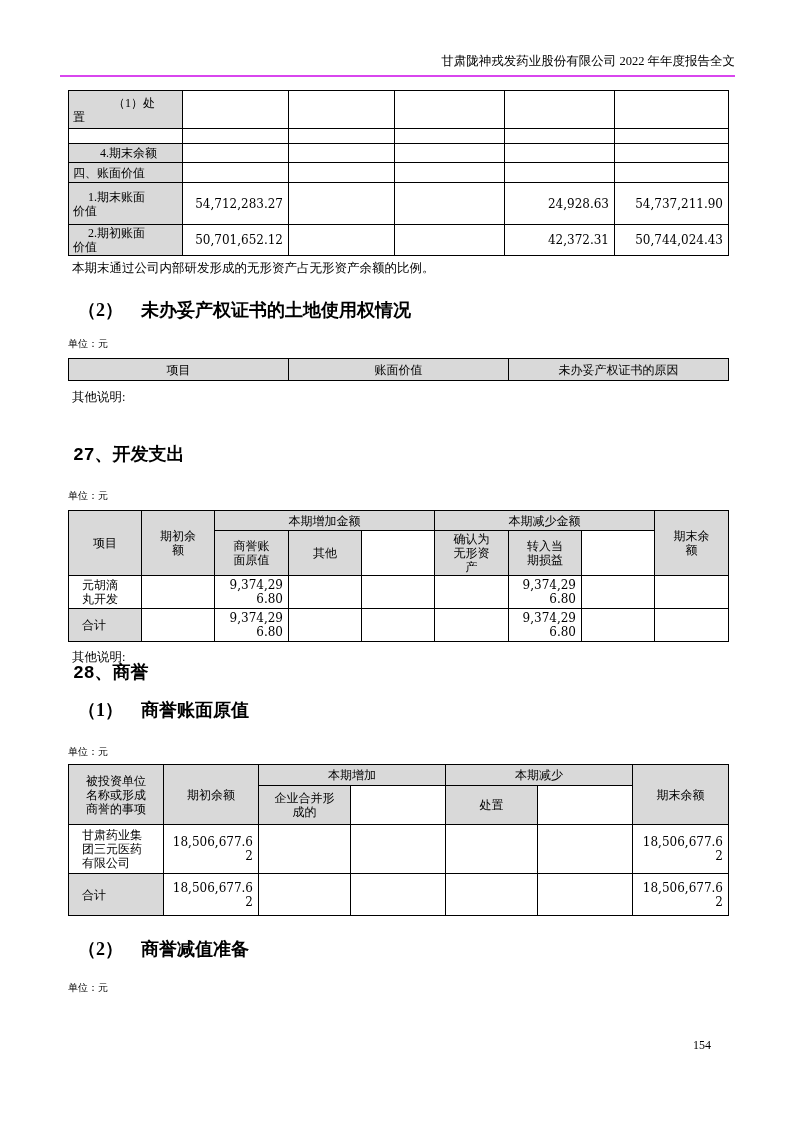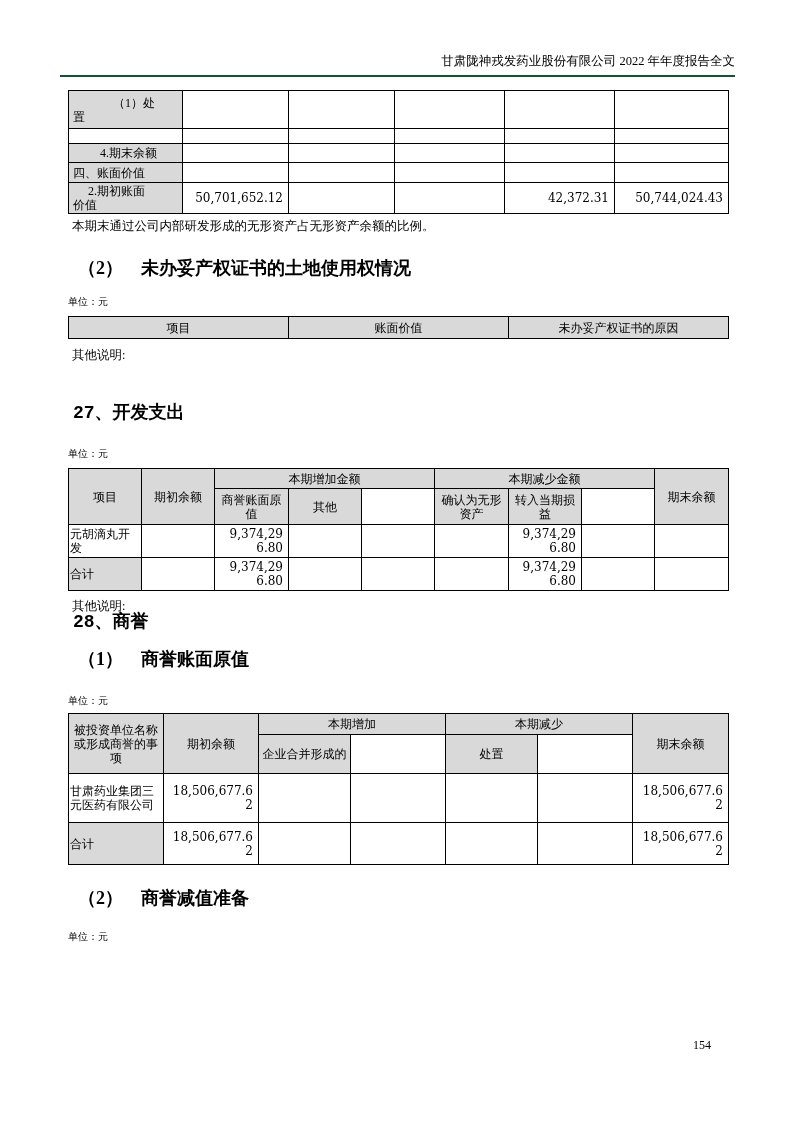--- a/index.html
+++ b/index.html
@@ -3,30 +3,30 @@
 <meta charset="utf-8">
 <style>
   html,body { margin:0; padding:0; background:#ffffff; }
   .page {
     position:relative; width:793px; height:1122px; background:#ffffff;
     font-family:"Liberation Serif","DejaVu Serif",serif; color:#000;
     overflow:hidden;
   }
   .hdr {
     margin:0 58px 0 60px; padding-top:53px; padding-bottom:5px;
-    border-bottom:2px solid #14532d; text-align:right; font-size:12.5px;
+    border-bottom:2px solid #d946ef; text-align:right; font-size:12.5px;
   }
   .content { margin-left:68px; width:660px; }
 
   table.t { border-collapse:collapse; table-layout:fixed; width:660px; font-size:12px; }
   table.t td {
     border:1px solid #000; padding:1px 4px; vertical-align:middle;
     line-height:14px; overflow:hidden;
   }
-  #t3 td, #t4 td { padding:1px 1px; }
+  #t3 td, #t4 td { padding:1px 13px; }
   .g { background:#D9D9D9; }
   .c { text-align:center; }
   .num { text-align:right; font-family:"DejaVu Serif",serif; word-break:break-all; padding:1px 5px !important; }
   .lbl { text-align:left; }
   .ind-a { text-indent:40px; padding-right:16px !important; }
   .ind-b { text-indent:27px; }
   .ind-c { text-indent:15px; padding-right:30px !important; }
 
   .h2 { font-weight:bold; font-size:18px; padding-left:10px; line-height:17px; }
   .h2.num27 { padding-left:5px;font-family:Liberation Mono, monospace; }
@@ -96,20 +96,28 @@
         <td class="num"></td>
       </tr>
       <tr style="height:20px">
         <td class="g lbl">四、账面价值</td>
         <td class="num"></td>
         <td class="num"></td>
         <td class="num"></td>
         <td class="num"></td>
         <td class="num"></td>
       </tr>
+      <tr style="height:42px">
+        <td class="g lbl ind-c">1.期末账面价值</td>
+        <td class="num">54,712,283.27</td>
+        <td class="num"></td>
+        <td class="num"></td>
+        <td class="num">24,928.63</td>
+        <td class="num">54,737,211.90</td>
+      </tr>
       <tr style="height:30px">
         <td class="g lbl ind-c">2.期初账面价值</td>
         <td class="num">50,701,652.12</td>
         <td class="num"></td>
         <td class="num"></td>
         <td class="num">42,372.31</td>
         <td class="num">50,744,024.43</td>
       </tr>
     </tbody>
       </table>

